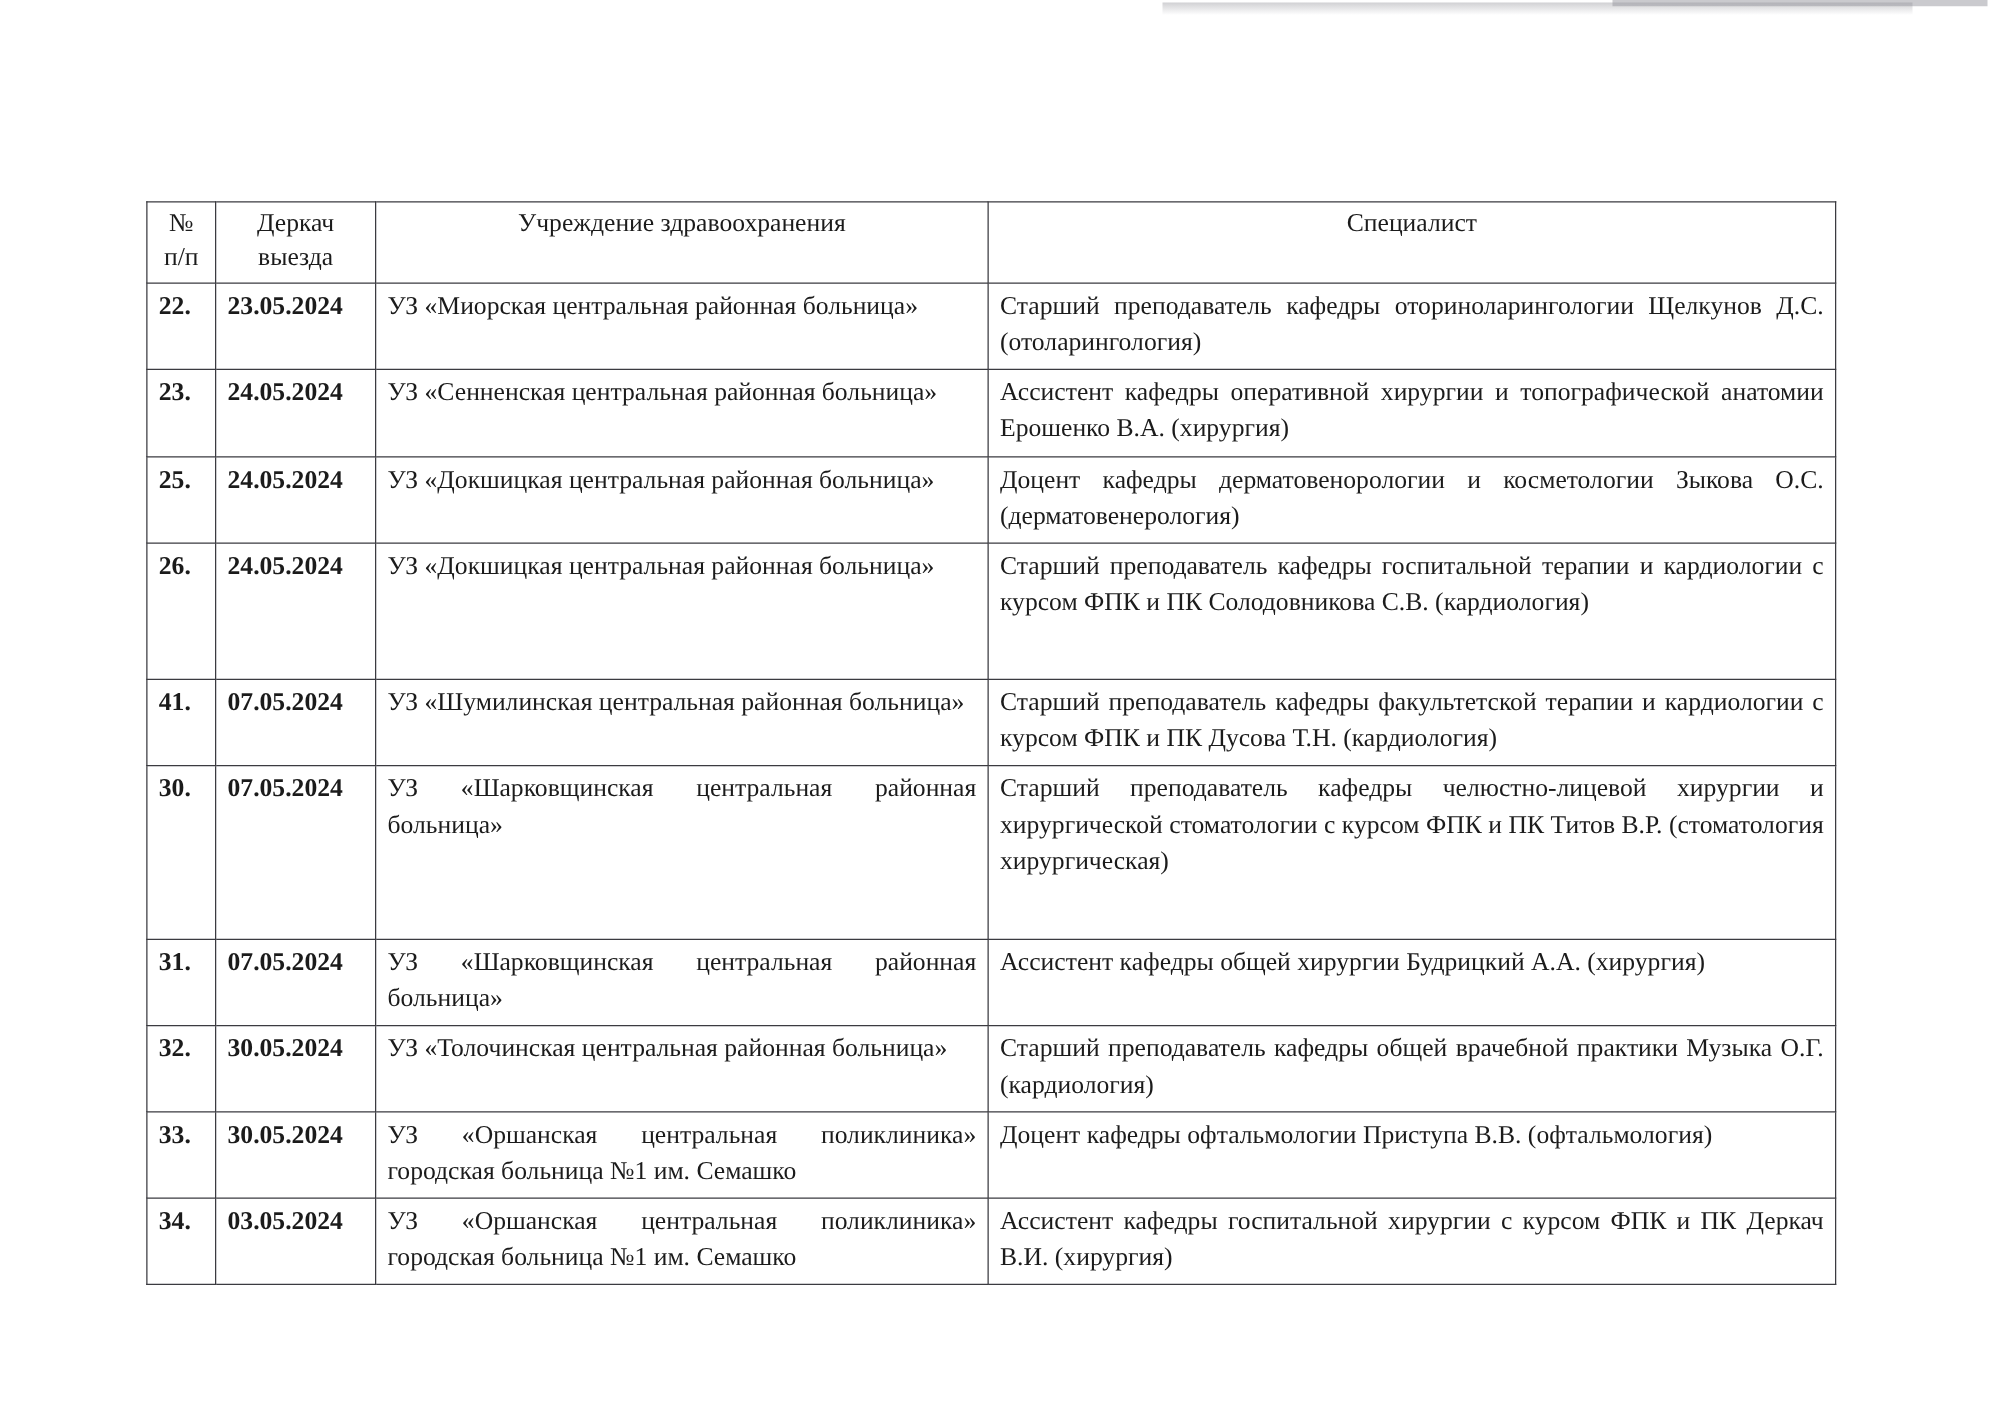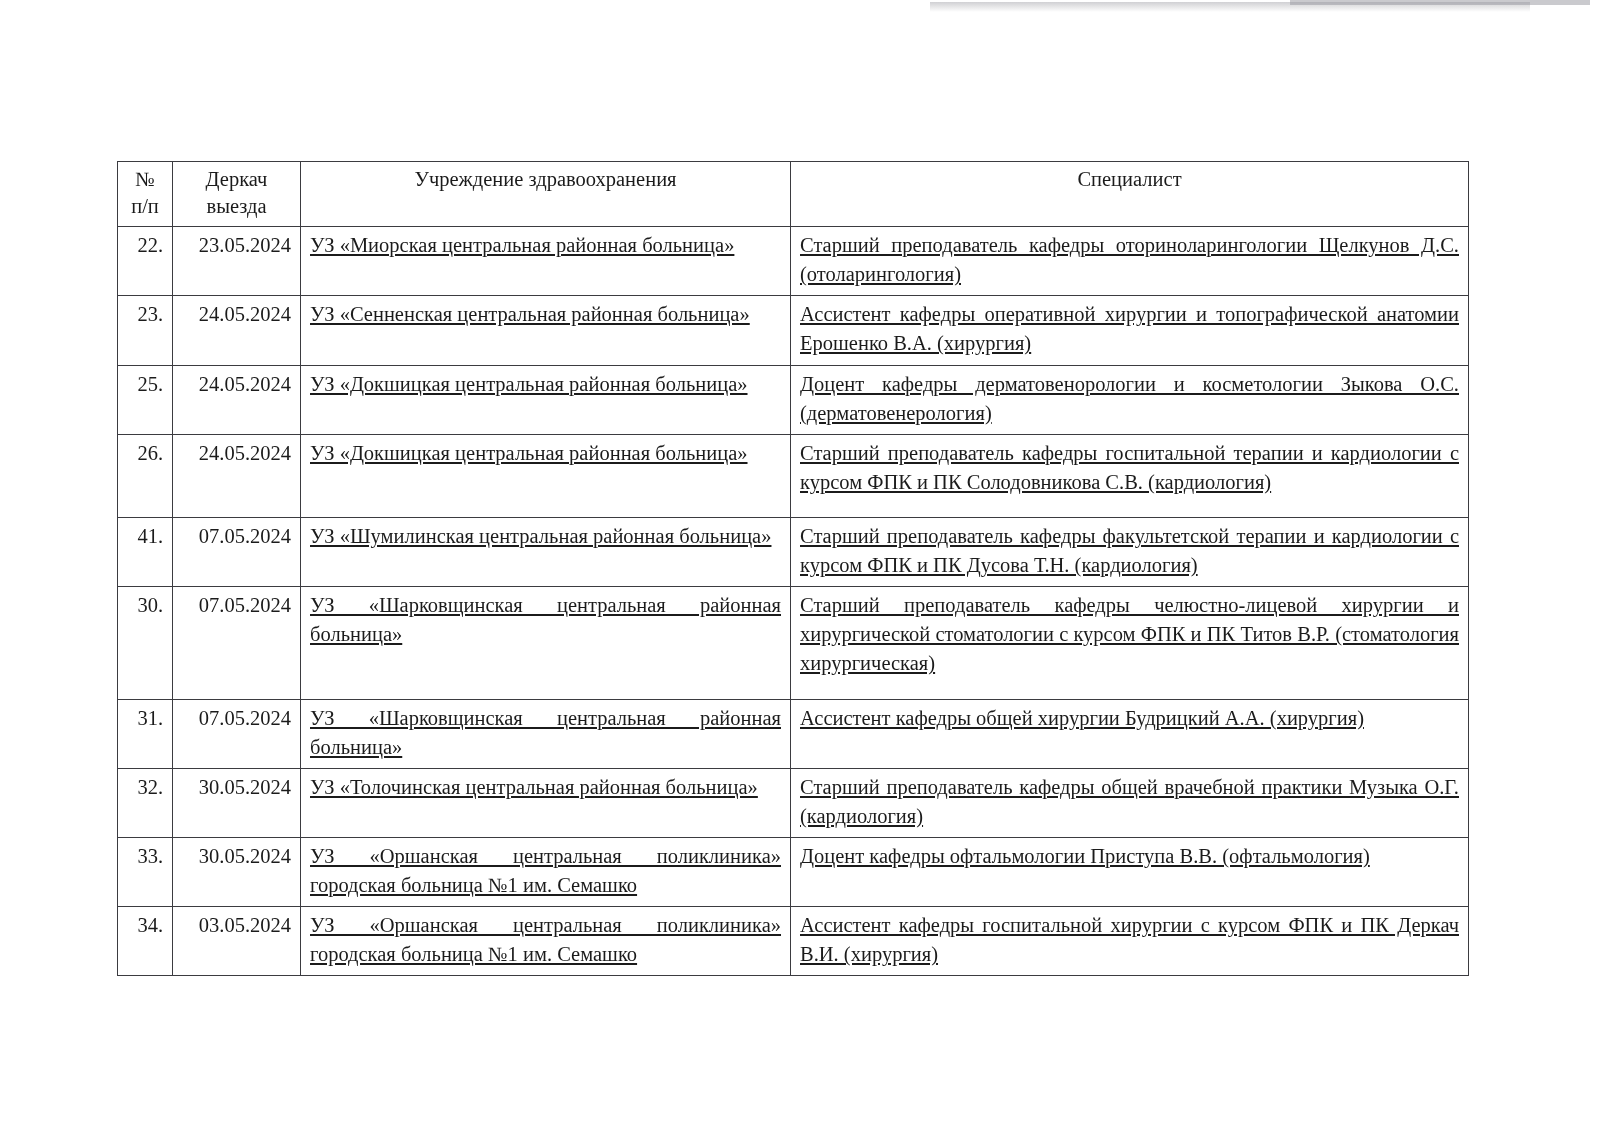--- a/index.html
+++ b/index.html
@@ -74,34 +74,34 @@
     padding-bottom: 9px;
     line-height: 1.32;
   }
   thead th.h-num,
   thead th.h-period {
     white-space: pre-line;
   }
 
   td.cell-num,
   td.cell-period {
-    text-align: right;
+    text-align: left;
     white-space: nowrap;
+    font-weight: bold;
   }
 
   td.cell-inst,
   td.cell-spec {
     text-align: justify;
     text-align-last: left;
     hyphens: none;
-    text-decoration: underline;
   }
 
   
-  tr.row-tall td { padding-bottom: 20px; }
+  tr.row-tall td { padding-bottom: 46px; }
 </style>
 </head>
 <body>
 
 <div class="page">
 
   <div class="scan-smudge"></div>
   <div class="scan-smudge-2"></div>
 
   <table class="doc-table">

